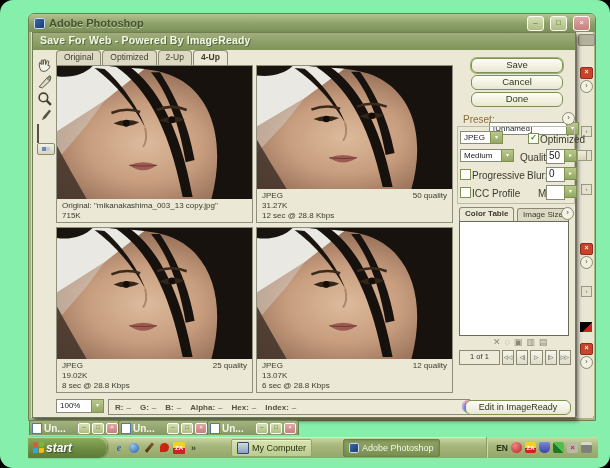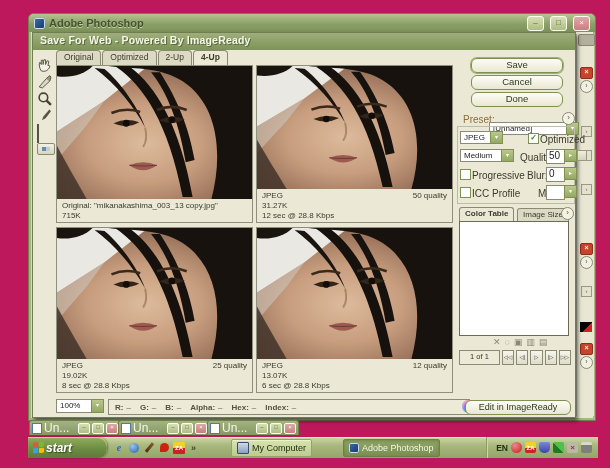--- a/index.html
+++ b/index.html
@@ -1,17 +1,17 @@
 <!DOCTYPE html>
 <html><head>
 <meta charset="utf-8">
 <style>
   html,body{margin:0;padding:0;background:#000;}
-  .stage{position:relative;width:610px;height:468px;background:#be185d;overflow:hidden;
-         font-family:"Liberation Sans",sans-serif;-webkit-font-smoothing:antialiased;}
+  .stage{position:relative;width:610px;height:468px;background:#86efac;overflow:hidden;
+         font-family:"Liberation Sans",sans-serif;border-radius:13px;-webkit-font-smoothing:antialiased;}
   .abs{position:absolute;}
 
   
   .appwin{left:28px;top:13px;width:566px;height:406px;background:#E9E7D4;
           border:1px solid #708150;border-radius:6px 6px 0 0;box-shadow:inset 0 0 0 2px #A9B883;}
   .apptitle{height:18px;border-radius:5px 5px 0 0;display:flex;align-items:center;gap:4px;padding:0 5px;
             background:linear-gradient(#b5c390,#8ba069 55%,#7d915b);}
   .appicon{width:11px;height:11px;border-radius:2px;background:linear-gradient(135deg,#3d6fb5,#16355f);
            box-shadow:inset 0 0 0 1px #cdd8ea;}
   .apptitle .t{font-size:11px;font-weight:bold;color:#44522f;text-shadow:0 1px 0 #c3d1a0;flex:1;}
@@ -101,21 +101,21 @@
   .pA{position:absolute;left:4px;width:9px;height:9px;border:1px solid #9a9a84;background:#e4e2cc;
       font-size:6px;line-height:8px;text-align:center;color:#666;}
   .pswatch{position:absolute;left:3px;width:12px;height:10px;background:linear-gradient(135deg,#000 55%,#c22 55%);}
   .pdock{position:absolute;left:1px;top:0px;width:15px;height:10px;background:#b3b09c;border:1px solid #8a8774;border-radius:2px;}
 
   
   .unwin{top:420px;width:86px;height:14px;border-radius:3px 3px 0 0;
          background:linear-gradient(#a3b381,#859863);display:flex;align-items:center;gap:2px;padding:0 2px;
          border:1px solid #6e7e50;border-bottom:none;}
   .unicon{width:8px;height:9px;background:#fff;border:1px solid #5577aa;flex:none;}
-  .untitle{color:#f4f6e8;font-size:12px;font-weight:normal;flex:1;white-space:nowrap;overflow:hidden;}
+  .untitle{color:#f4f6e8;font-size:10px;font-weight:bold;flex:1;white-space:nowrap;overflow:hidden;}
   .unbtn{width:10px;height:9px;border:1px solid #fdfdf5;border-radius:2px;font-size:6px;line-height:7px;
          text-align:center;color:#4c5c33;background:linear-gradient(#d6e0b4,#aebc84);flex:none;}
   .unbtn.close{background:linear-gradient(#dfa8a8,#c77f7f);color:#fff;}
 
   
   .taskbar{left:28px;top:437px;width:570px;height:21px;display:flex;align-items:center;
            background:linear-gradient(#cdd9a4,#a9b87e 40%,#93a568);box-shadow:inset 0 1px 0 #e2ecc0;}
   .startbtn{width:64px;height:21px;border-radius:0 9px 9px 0;flex:none;display:flex;align-items:center;gap:2px;
             padding:0 10px 0 5px;background:linear-gradient(#8fae5b,#6b8a42 60%,#5d7b38);
             box-shadow:inset 0 1px 1px #c8dd9a,1px 0 2px rgba(0,0,0,.35);}

